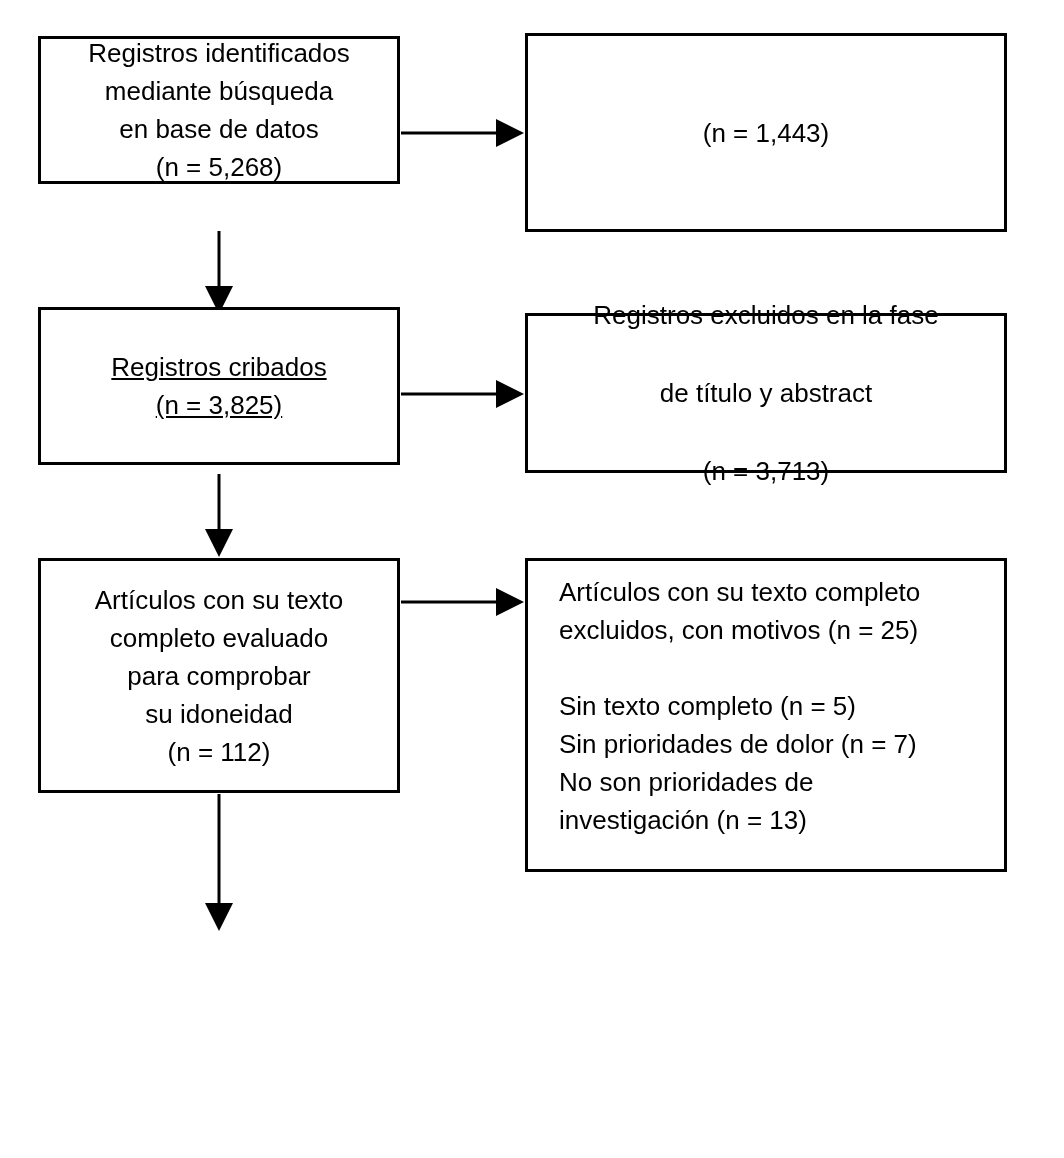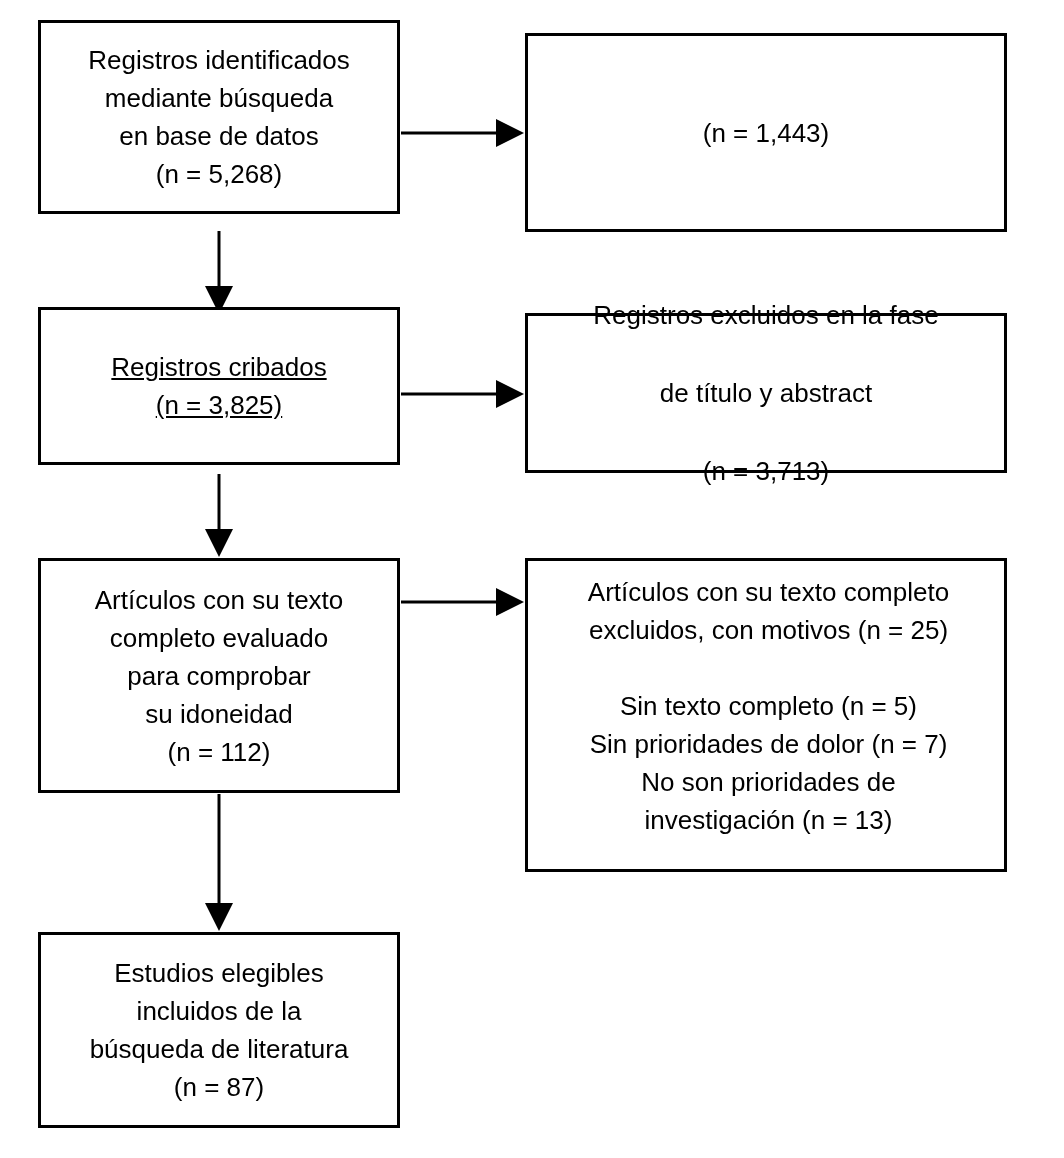--- a/index.html
+++ b/index.html
@@ -33,30 +33,30 @@
     justify-content: center;
     font-size: 26px;
     line-height: 38px;
   }
   .box.center {
     align-items: center;
     text-align: center;
   }
   .box.left {
     justify-content: flex-start;
-    align-items: center;
+    align-items: flex-start;
     text-align: left;
-    padding: 12px 18px 0 23px;
+    padding: 12px 18px 0 31px;
   }
   .box-line {
     min-height: 38px;
     white-space: nowrap;
   }
   
-  #box-identified        { left: 38px;  top: 20px;  width: 362px; height: 194px; }
+  #box-identified        { left: 38px;  top: 36px;  width: 362px; height: 148px; }
   #box-duplicates        { left: 525px; top: 33px;  width: 482px; height: 199px; }
   #box-screened          { left: 38px;  top: 307px; width: 362px; height: 158px; text-decoration: underline; }
   #box-excluded-title    { left: 525px; top: 313px; width: 482px; height: 160px; gap: 40px; }
   #box-fulltext-assessed { left: 38px;  top: 558px; width: 362px; height: 235px; }
   #box-fulltext-excluded { left: 525px; top: 558px; width: 482px; height: 314px; }
   #box-included          { left: 38px;  top: 932px; width: 362px; height: 196px; }
 </style>
 </head>
 <body>
 
@@ -128,20 +128,14 @@
   <div class="box left" id="box-fulltext-excluded">
     <div class="box-line">Artículos con su texto completo</div>
     <div class="box-line">excluidos, con motivos (n = 25)</div>
     <div class="box-line"></div>
     <div class="box-line">Sin texto completo (n = 5)</div>
     <div class="box-line">Sin prioridades de dolor (n = 7)</div>
     <div class="box-line">No son prioridades de</div>
     <div class="box-line">investigación (n = 13)</div>
   </div>
 
-  <div class="box center" id="box-included">
-    <div class="box-line">Estudios elegibles</div>
-    <div class="box-line">incluidos de la</div>
-    <div class="box-line">búsqueda de literatura</div>
-    <div class="box-line">(n = 87)</div>
-  </div>
 
 </div>
 
 </body></html>

